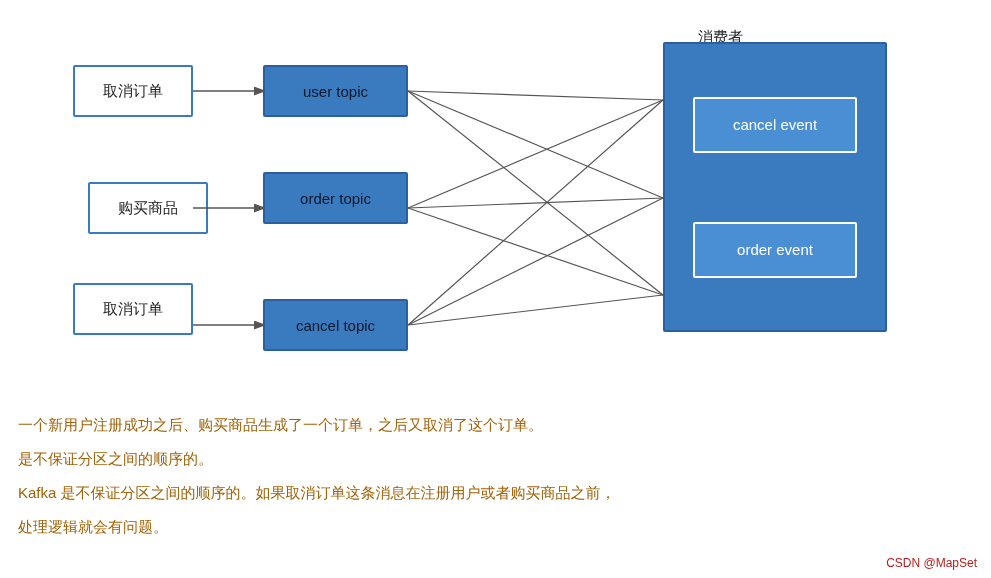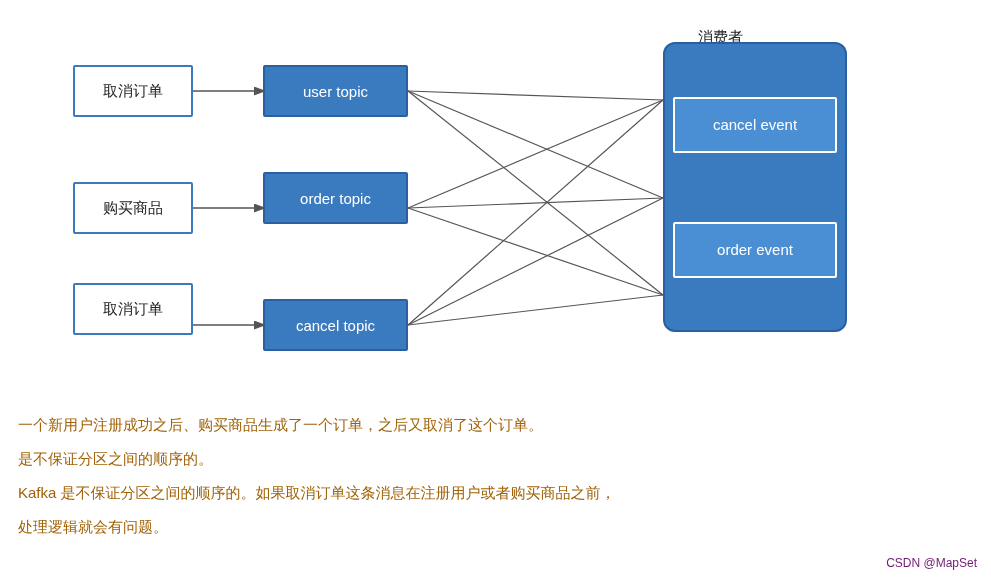--- a/index.html
+++ b/index.html
@@ -28,25 +28,25 @@
       color: #222;
       font-weight: normal;
       margin-top: 10px;
     }
 
     
     .consumer-box {
       position: absolute;
       top: 32px;
       left: 645px;
-      width: 184px;
+      width: 224px;
       height: 290px;
       background: #3a7abf;
       border: 2px solid #2a5fa0;
-      border-radius: 12px;
+      border-radius: 2px;
       display: flex;
       flex-direction: column;
       align-items: center;
       justify-content: space-around;
       padding: 18px 8px;
     }
 
     .event-box {
       width: 164px;
       height: 56px;
@@ -81,41 +81,41 @@
       position: absolute;
       width: 145px;
       height: 52px;
       background: #3a7abf;
       border: 2px solid #2a5fa0;
       border-radius: 2px;
       display: flex;
       align-items: center;
       justify-content: center;
       font-size: 15px;
-      color: #ffffff;
+      color: #0f172a;
       font-weight: 500;
     }
 
     .text-section {
       margin-top: 8px;
       line-height: 2;
       font-size: 15px;
       color: #a16207;
     }
 
     .text-section p {
       margin-bottom: 4px;
     }
 
     .watermark {
       position: fixed;
       bottom: 8px;
       right: 14px;
       font-size: 12px;
-      color: #701a75;
+      color: #b91c1c;
     }
 
     svg.arrows {
       position: absolute;
       top: 0;
       left: 0;
       width: 100%;
       height: 100%;
       pointer-events: none;
       overflow: visible;
@@ -124,21 +124,21 @@
 </head>
 <body>
 
 <div class="diagram-area">
 
   <div class="consumer-label">消费者</div>
 
   <div class="source-box" style="top:55px;left:55px;">
     <span>取消订单</span>
   </div>
-  <div class="source-box" style="top:172px;left:55px;">
+  <div class="source-box" style="top:172px;left:70px;">
     <span>购买商品</span>
   </div>
   <div class="source-box" style="top:273px;left:55px;">
     <span>取消订单</span>
   </div>
 
   <div class="topic-box" style="top:55px;left:245px;">
     <span>user topic</span>
   </div>
   <div class="topic-box" style="top:162px;left:245px;">

